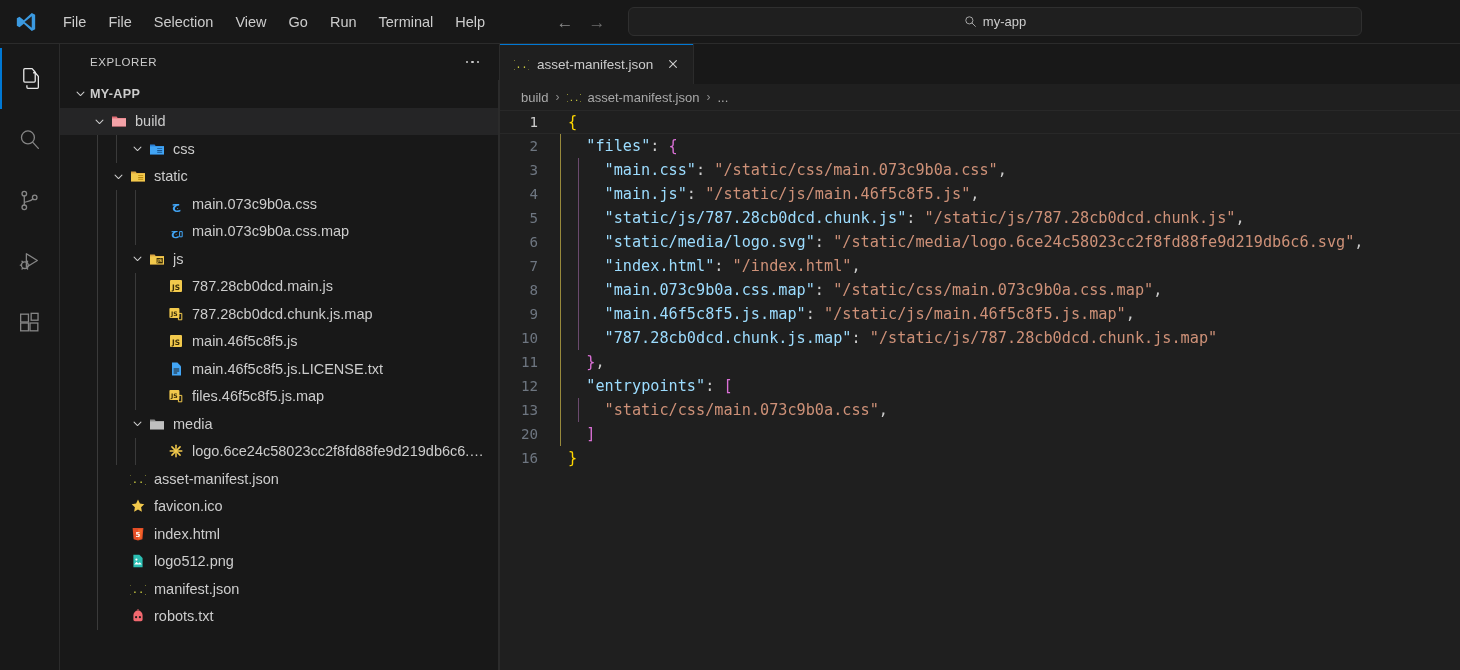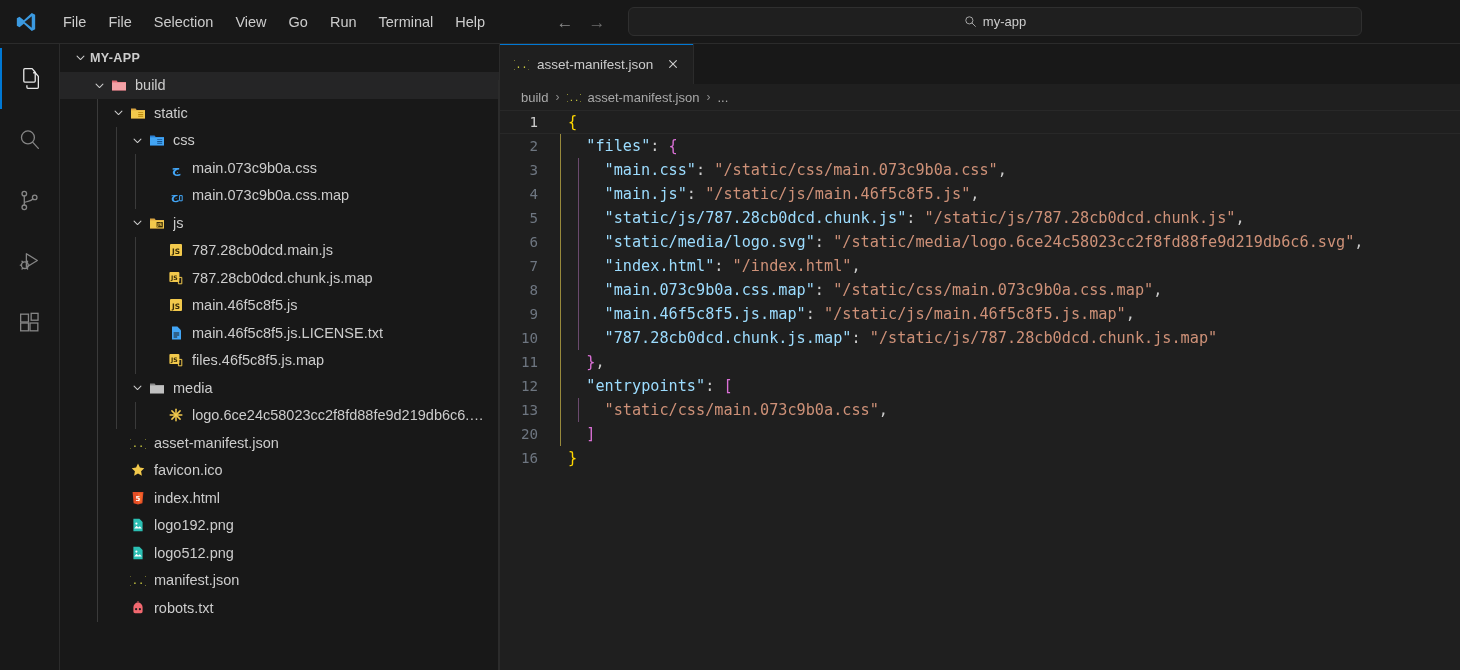--- a/index.html
+++ b/index.html
@@ -227,20 +227,30 @@
         <svg viewBox="0 0 24 24">
           <rect x="3.5" y="12.5" width="7.5" height="7.5"></rect>
           <rect x="3.5" y="4" width="7.5" height="7.5"></rect>
           <rect x="12.5" y="12.5" width="7.5" height="7.5"></rect>
           <rect x="13.6" y="3.2" width="6.6" height="6.6"></rect>
         </svg>
       </div>
     </div>
 
     <div class="sidebar">
+      <div class="sidebar-header">
+        <div class="sidebar-title">EXPLORER</div>
+        <div class="sidebar-actions">
+          <span class="dots">
+              <i></i>
+              <i></i>
+              <i></i>
+            </span>
+        </div>
+      </div>
 
       <div class="tree" id="tree">
           <div class="row root">
             <div style="width: 12px; flex: 0 0 12px;"></div>
             <div class="chev">
               <svg viewBox="0 0 16 16">
                 <path d="M3 6l5 5 5-5" stroke-linecap="round" stroke-linejoin="round"></path>
               </svg>
             </div>
             <div class="lbl">MY-APP</div>
@@ -255,52 +265,52 @@
             <div class="ficon">
               <svg viewBox="0 0 16 16">
                 <path d="M1 3.6h4.6l1.1 1.3H15v8.5H1z" fill="#e06c75"></path>
                 <path d="M1 5.4h14v7.9H1z" fill="#f3a2a7"></path>
               </svg>
             </div>
             <div class="lbl">build</div>
           </div>
           <div class="row">
             <div class="indent-guide" style="left: 37px;"></div>
+            <div class="indent-guide" style="left: 56px;"></div>
+            <div style="width: 69px; flex: 0 0 69px;"></div>
+            <div class="chev">
+              <svg viewBox="0 0 16 16">
+                <path d="M3 6l5 5 5-5" stroke-linecap="round" stroke-linejoin="round"></path>
+              </svg>
+            </div>
+            <div class="ficon">
+              <svg viewBox="0 0 16 16">
+                <path d="M1 3.6h4.6l1.1 1.3H15v8.5H1z" fill="#2a7fd4"></path>
+                <path d="M1 5.4h14v7.9H1z" fill="#42a5f5"></path>
+                <path d="M8.2 7.2h5v.9h-5zM8.2 9h5v.9h-5zM8.2 10.8h5v.9h-5z" fill="#17538f"></path>
+              </svg>
+            </div>
+            <div class="lbl">css</div>
+          </div>
+          <div class="row">
+            <div class="indent-guide" style="left: 37px;"></div>
             <div style="width: 50px; flex: 0 0 50px;"></div>
             <div class="chev">
               <svg viewBox="0 0 16 16">
                 <path d="M3 6l5 5 5-5" stroke-linecap="round" stroke-linejoin="round"></path>
               </svg>
             </div>
             <div class="ficon">
               <svg viewBox="0 0 16 16">
                 <path d="M1 3.6h4.6l1.1 1.3H15v8.5H1z" fill="#d9a441"></path>
                 <path d="M1 5.4h14v7.9H1z" fill="#f2c94c"></path>
                 <path d="M8.2 7.2h5v.9h-5zM8.2 9h5v.9h-5zM8.2 10.8h5v.9h-5z" fill="#b8860b"></path>
               </svg>
             </div>
             <div class="lbl">static</div>
-          </div>
-          <div class="row">
-            <div class="indent-guide" style="left: 37px;"></div>
-            <div class="indent-guide" style="left: 56px;"></div>
-            <div style="width: 69px; flex: 0 0 69px;"></div>
-            <div class="chev">
-              <svg viewBox="0 0 16 16">
-                <path d="M3 6l5 5 5-5" stroke-linecap="round" stroke-linejoin="round"></path>
-              </svg>
-            </div>
-            <div class="ficon">
-              <svg viewBox="0 0 16 16">
-                <path d="M1 3.6h4.6l1.1 1.3H15v8.5H1z" fill="#2a7fd4"></path>
-                <path d="M1 5.4h14v7.9H1z" fill="#42a5f5"></path>
-                <path d="M8.2 7.2h5v.9h-5zM8.2 9h5v.9h-5zM8.2 10.8h5v.9h-5z" fill="#17538f"></path>
-              </svg>
-            </div>
-            <div class="lbl">css</div>
           </div>
           <div class="row">
             <div class="indent-guide" style="left: 37px;"></div>
             <div class="indent-guide" style="left: 56px;"></div>
             <div class="indent-guide" style="left: 75px;"></div>
             <div style="width: 88px; flex: 0 0 88px;"></div>
             <div class="chev empty"></div>
             <div class="ficon">
               <svg viewBox="0 0 16 16">
                 <text x="8" y="12.5" font-size="12" font-family="DejaVu Sans, sans-serif" font-weight="bold" fill="#42a5f5" text-anchor="middle">ج</text>
@@ -475,33 +485,20 @@
             <div style="width: 50px; flex: 0 0 50px;"></div>
             <div class="chev empty"></div>
             <div class="ficon">
               <svg viewBox="0 0 16 16">
                 <path d="M2.6 2h10.8l-1 11.2L8 14.4l-4.4-1.2z" fill="#e44d26"></path>
                 <path d="M8 3.2v10l3.4-.9.8-9.1z" fill="#f16529"></path>
                 <text x="8" y="11" font-size="7" font-family="DejaVu Sans, sans-serif" font-weight="bold" fill="#ffffff" text-anchor="middle">5</text>
               </svg>
             </div>
             <div class="lbl">index.html</div>
-          </div>
-          <div class="row">
-            <div class="indent-guide" style="left: 37px;"></div>
-            <div style="width: 50px; flex: 0 0 50px;"></div>
-            <div class="chev empty"></div>
-            <div class="ficon">
-              <svg viewBox="0 0 16 16">
-                <path d="M3.4 1.8h6l3.2 3.2v9.2h-9.2z" fill="#2bbfb3"></path>
-                <circle cx="6.4" cy="6.6" r="1.1" fill="#ffffff"></circle>
-                <path d="M4.2 11.6l2.4-2.8 1.6 1.8 1.6-1.4 2 2.4z" fill="#ffffff"></path>
-              </svg>
-            </div>
-            <div class="lbl">logo192.png</div>
           </div>
           <div class="row">
             <div class="indent-guide" style="left: 37px;"></div>
             <div style="width: 50px; flex: 0 0 50px;"></div>
             <div class="chev empty"></div>
             <div class="ficon">
               <svg viewBox="0 0 16 16">
                 <path d="M3.4 1.8h6l3.2 3.2v9.2h-9.2z" fill="#2bbfb3"></path>
                 <circle cx="6.4" cy="6.6" r="1.1" fill="#ffffff"></circle>
                 <path d="M4.2 11.6l2.4-2.8 1.6 1.8 1.6-1.4 2 2.4z" fill="#ffffff"></path>

